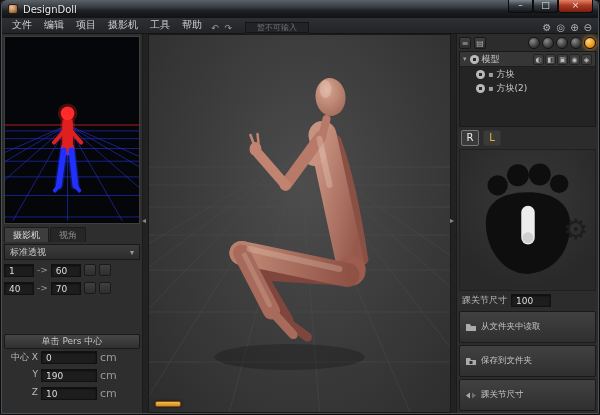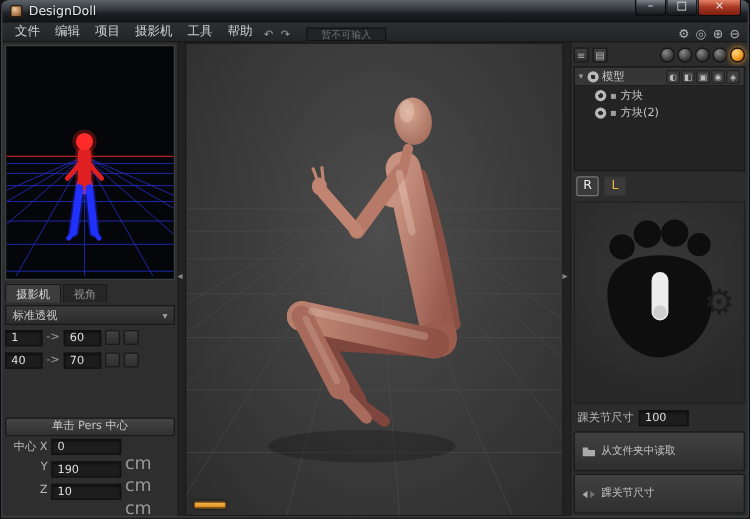--- a/index.html
+++ b/index.html
@@ -56,21 +56,21 @@
           color:#ddd; font-size:9px; padding:1px 4px; height:13px; line-height:10px; }
   .ibox.small { width:30px; }
   .arrow-label { color:#9a9a9a; font-size:9px; }
   .stepper { width:12px; height:12px; background:linear-gradient(#404040,#2e2e2e); border:1px solid #1a1a1a;
              border-radius:2px; cursor:pointer; }
   .pers-btn { height:15px; background:linear-gradient(#464646,#303030); border:1px solid #1a1a1a;
               border-radius:2px; color:#c5c5c5; font-size:9px; text-align:center; line-height:13px; cursor:pointer;margin-top:36px; }
   .axis-row { display:flex; align-items:flex-start; gap:3px; height:16px; font-size:9px; color:#bbb; }
   .axis-label { width:34px; text-align:right; }
   .ibox.axis { width:56px; }
-  .unit { color:#999; font-size:14px;margin-top:12px; }
+  .unit { color:#999; font-size:11px; }
   .link { font-size:9px; color:#8f8f8f; padding:2px 1px; cursor:pointer; }
 
   
   .viewport { flex:1; position:relative; overflow:hidden; border:1px solid #191919;
               background:radial-gradient(ellipse at 52% 40%, #4d4d4d, #3b3b3b 52%, #2c2c2c); }
   .viewport svg { position:absolute; inset:0; width:100%; height:100%; }
   .orange-bar { position:absolute; left:6px; bottom:5px; width:26px; height:6px; border-radius:2px;
                 background:linear-gradient(#f8ba4c,#d8891e); border:1px solid #7a4d0e;
                 box-shadow:0 0 3px rgba(0,0,0,.6); cursor:pointer; }
 
@@ -374,20 +374,27 @@
 
       <div class="rp-buttons">
         <div class="rp-btn">
           <svg width="10" height="9" viewBox="0 0 10 9">
             <path d="M0 2 L0 8 L10 8 L10 3 L5 3 L4 1 L0 1 Z" fill="#ababab"></path>
           </svg>
           <span>从文件夹中读取</span>
         </div>
         <div class="rp-btn">
           <svg width="10" height="9" viewBox="0 0 10 9">
+            <path d="M0 2 L0 8 L10 8 L10 3 L5 3 L4 1 L0 1 Z" fill="#ababab"></path>
+            <rect x="3.5" y="4" width="3" height="3" fill="#2f2f2f"></rect>
+          </svg>
+          <span>保存到文件夹</span>
+        </div>
+        <div class="rp-btn">
+          <svg width="10" height="9" viewBox="0 0 10 9">
             <path d="M0 4.5 L4 1.5 L4 7.5 Z" fill="#ababab"></path>
             <path d="M10 4.5 L6 1.5 L6 7.5 Z" fill="#6e6e6e"></path>
           </svg>
           <span>踝关节尺寸</span>
         </div>
       </div>
 
     </div>
   </div>
 </div>

